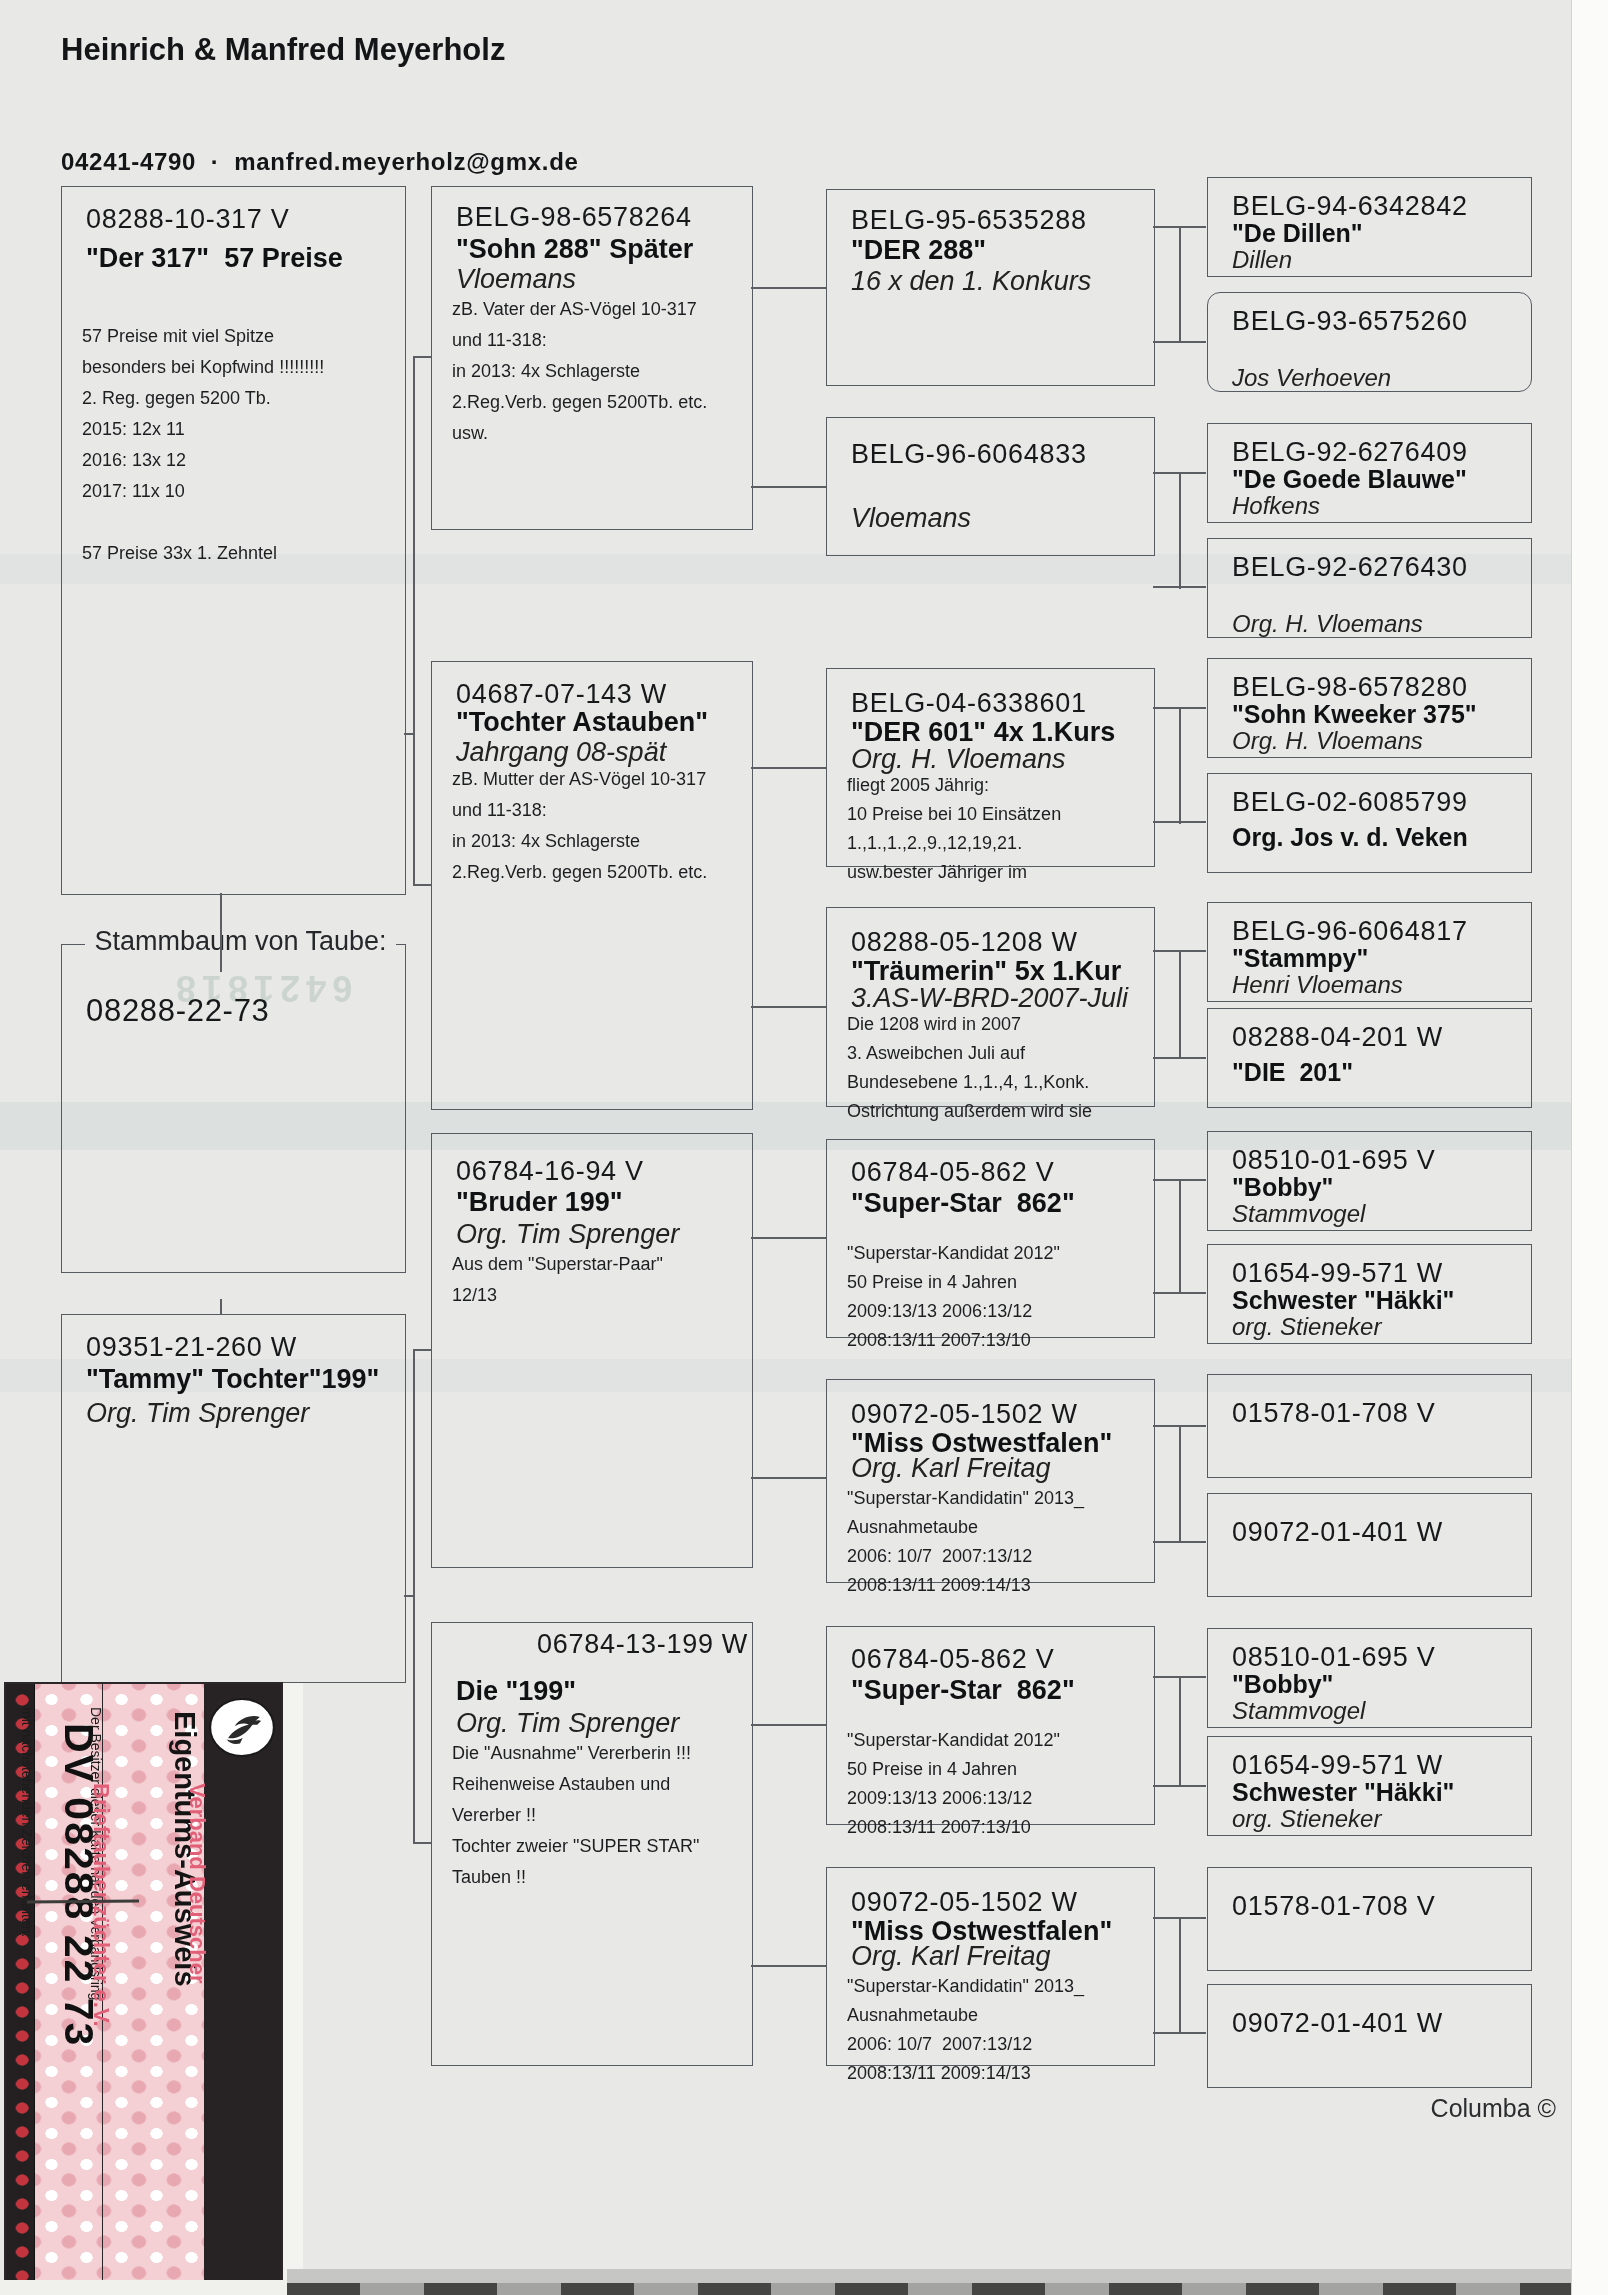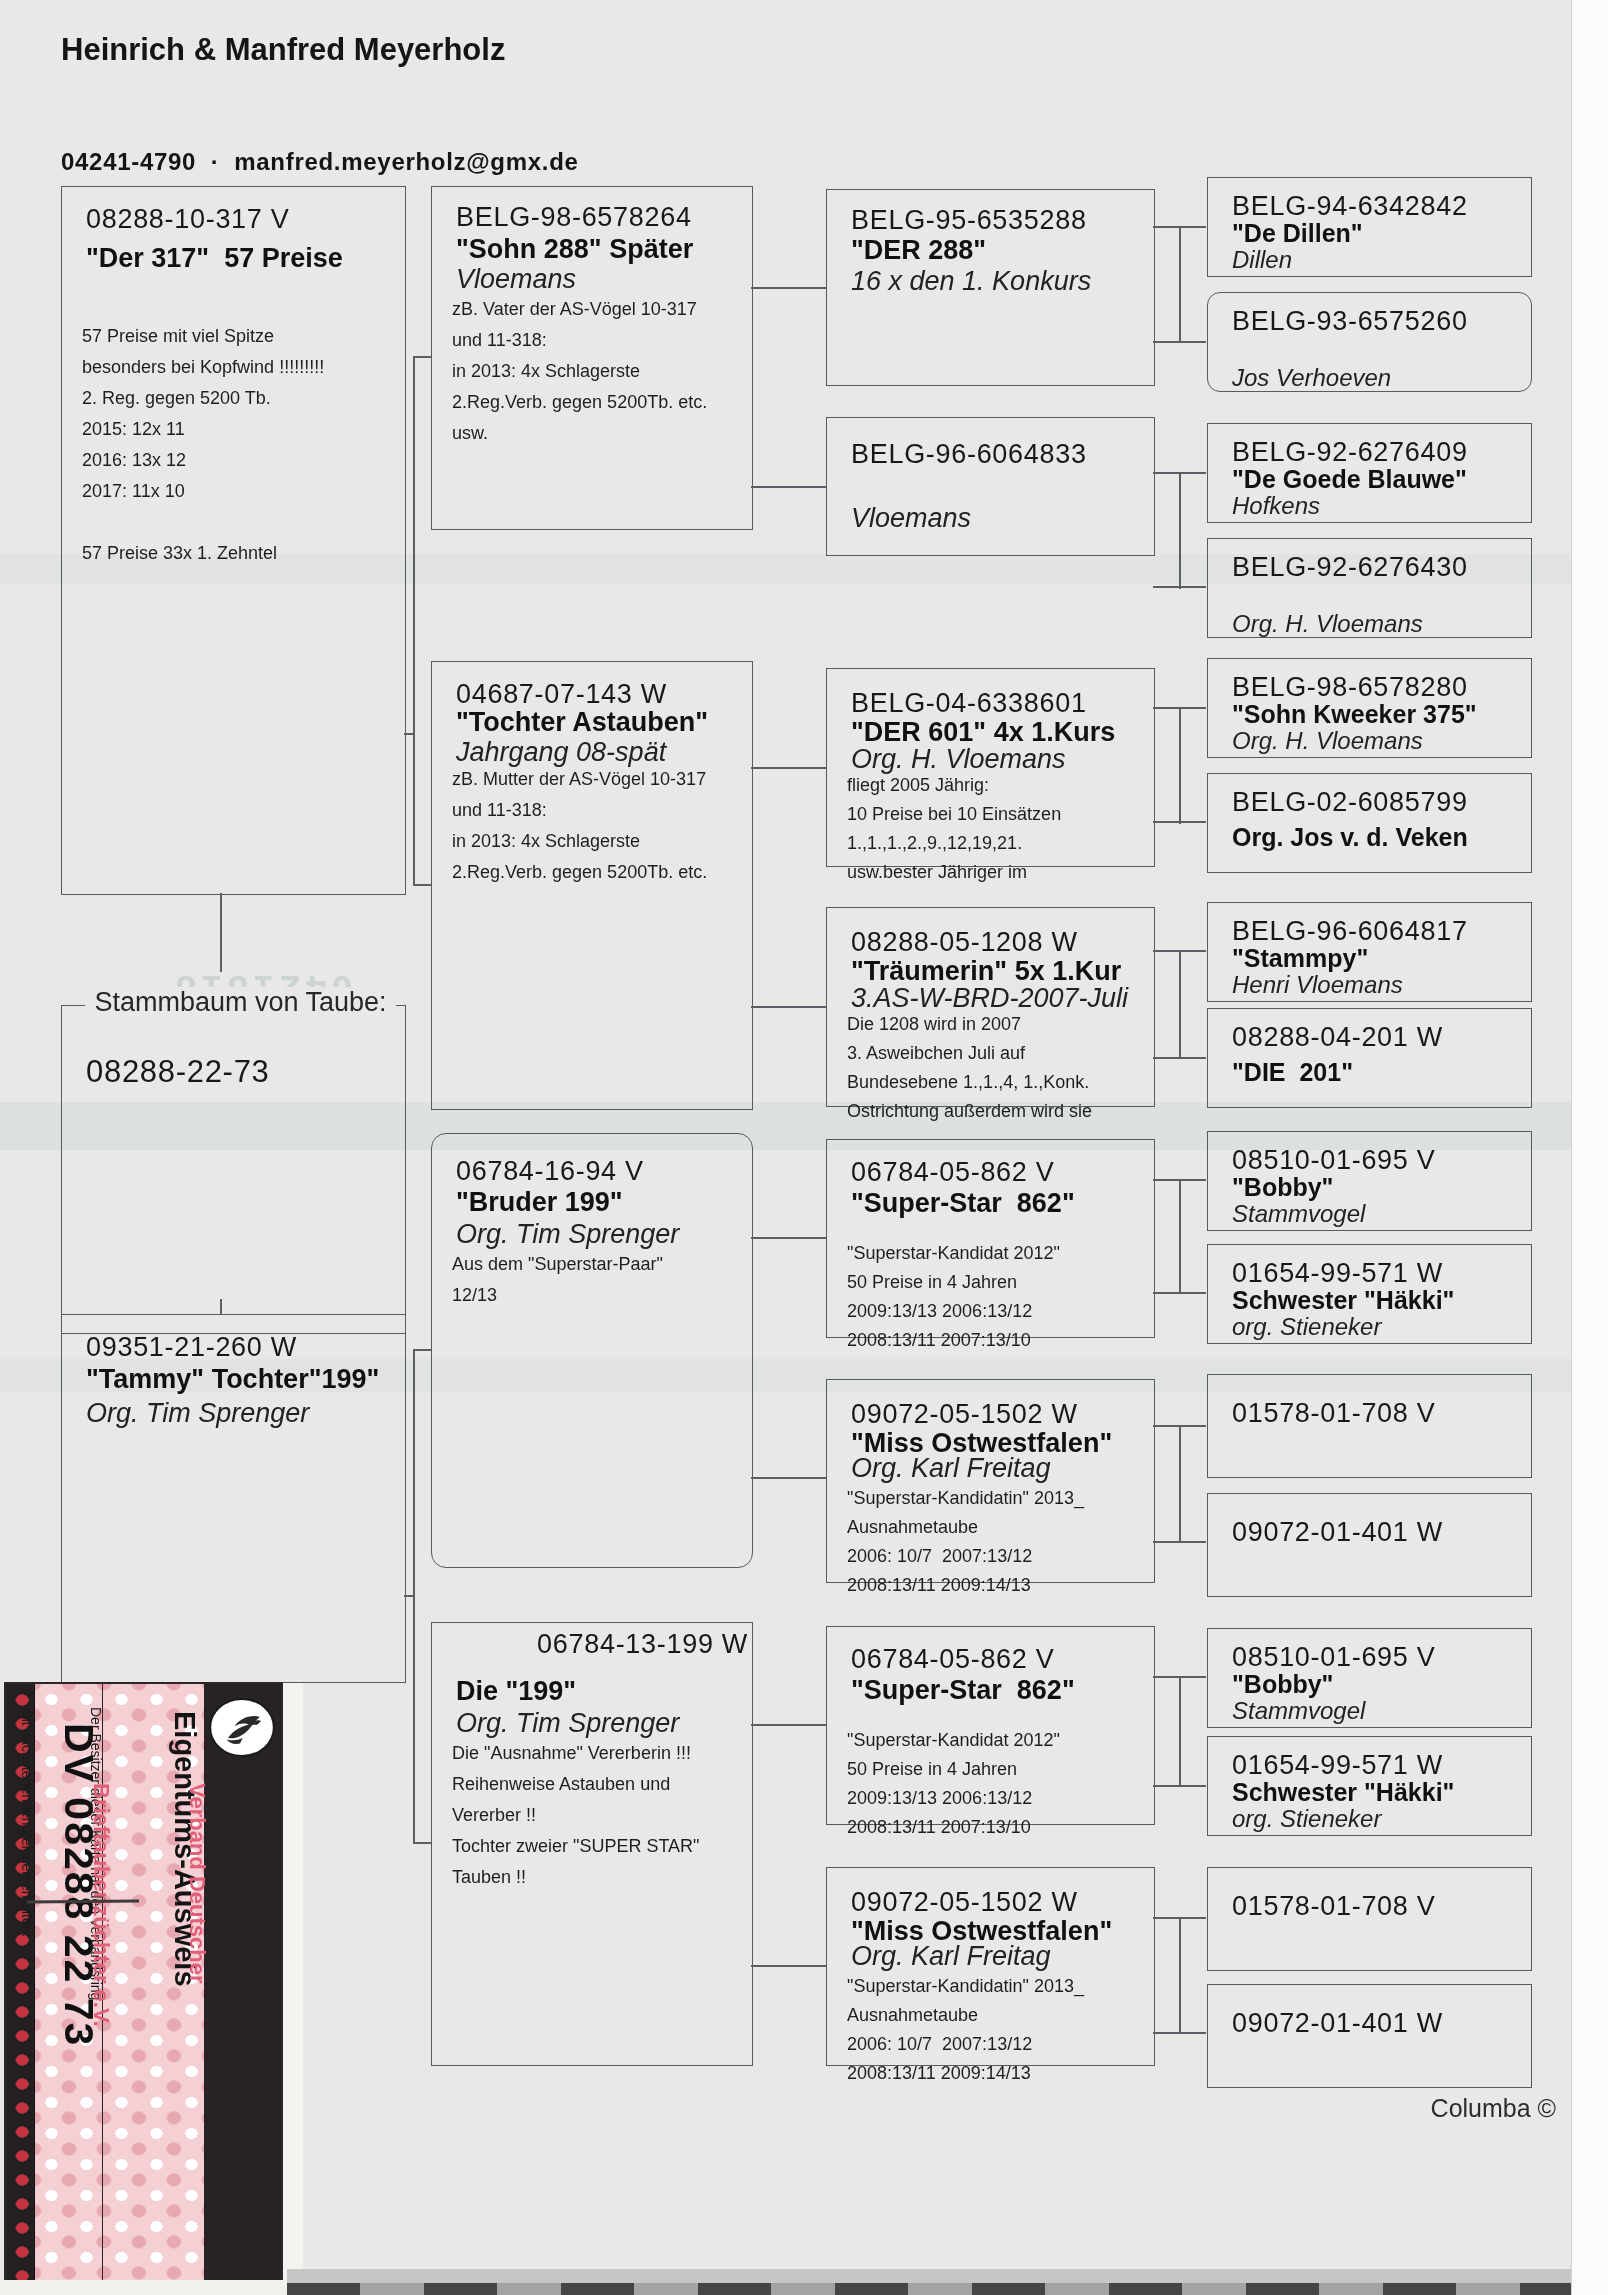--- a/index.html
+++ b/index.html
@@ -70,21 +70,21 @@
 
   <div class="streak" style="top:554px;height:30px;background:rgba(198,206,211,0.20);"></div>
   <div class="streak" style="top:1102px;height:48px;background:rgba(190,200,206,0.28);"></div>
   <div class="streak" style="top:1359px;height:33px;background:rgba(196,205,210,0.22);"></div>
 
   <div class="h-line h-name">Heinrich &amp; Manfred Meyerholz</div>
   <div class="h-line h-mail">04241-4790  ·  manfred.meyerholz@gmx.de</div>
 
   <div class="watermark">6421818</div>
 
-  <div class="pbox" style="left:61px;top:1005px;width:343px;height:327px;">
+  <div class="pbox" style="left:61px;top:944px;width:343px;height:327px;">
     <div class="sb-label">Stammbaum von Taube:</div>
     <div class="sb-ring">08288-22-73</div>
   </div>
 
   <div id="tree">
       <div class="pbox g1" style="left: 61px; top: 186px; width: 343px; height: 707px;">
         <div class="code" style="top: 16.7px;">08288-10-317 V</div>
         <div class="ptitle" style="top: 56px;">"Der 317"  57 Preise</div>
         <div class="pbody" style="top: 134px; line-height: 31px;"><div>57 Preise mit viel Spitze</div><div>besonders bei Kopfwind !!!!!!!!!</div><div>2. Reg. gegen 5200 Tb.</div><div>2015: 12x 11</div><div>2016: 13x 12</div><div>2017: 11x 10</div><div>&nbsp;</div><div>57 Preise 33x 1. Zehntel</div></div>
       </div>
@@ -98,21 +98,21 @@
         <div class="ptitle" style="top: 47px;">"Sohn 288" Später</div>
         <div class="porigin" style="top: 77px;">Vloemans</div>
         <div class="pbody" style="top: 107px; line-height: 31px;"><div>zB. Vater der AS-Vögel 10-317</div><div>und 11-318:</div><div>in 2013: 4x Schlagerste</div><div>2.Reg.Verb. gegen 5200Tb. etc.</div><div>usw.</div></div>
       </div>
       <div class="pbox g2" style="left: 431px; top: 661px; width: 320px; height: 447px;">
         <div class="code" style="top: 16.7px;">04687-07-143 W</div>
         <div class="ptitle" style="top: 45px;">"Tochter Astauben"</div>
         <div class="porigin" style="top: 75px;">Jahrgang 08-spät</div>
         <div class="pbody" style="top: 102px; line-height: 31px;"><div>zB. Mutter der AS-Vögel 10-317</div><div>und 11-318:</div><div>in 2013: 4x Schlagerste</div><div>2.Reg.Verb. gegen 5200Tb. etc.</div></div>
       </div>
-      <div class="pbox g2" style="left: 431px; top: 1133px; width: 320px; height: 433px; border-radius: 15px;">
+      <div class="pbox g2" style="left: 431px; top: 1133px; width: 320px; height: 433px;">
         <div class="code" style="top: 22px;">06784-16-94 V</div>
         <div class="ptitle" style="top: 53px;">"Bruder 199"</div>
         <div class="porigin" style="top: 85px;">Org. Tim Sprenger</div>
         <div class="pbody" style="top: 115px; line-height: 31px;"><div>Aus dem "Superstar-Paar"</div><div>12/13</div></div>
       </div>
       <div class="pbox g2" style="left: 431px; top: 1622px; width: 320px; height: 442px;">
         <div class="code" style="top: 6px; text-align: right;">06784-13-199 W</div>
         <div class="ptitle" style="top: 53px;">Die "199"</div>
         <div class="porigin" style="top: 85px;">Org. Tim Sprenger</div>
         <div class="pbody" style="top: 115px; line-height: 31px;"><div>Die "Ausnahme" Vererberin !!!</div><div>Reihenweise Astauben und</div><div>Vererber !!</div><div>Tochter zweier "SUPER STAR"</div><div>Tauben !!</div></div>

